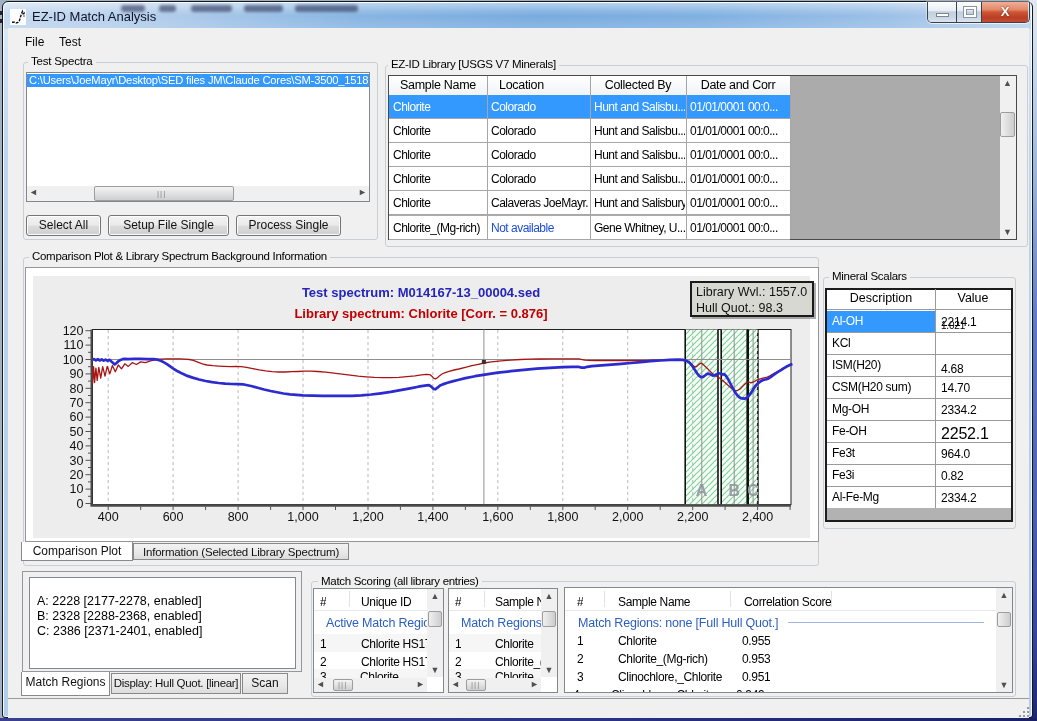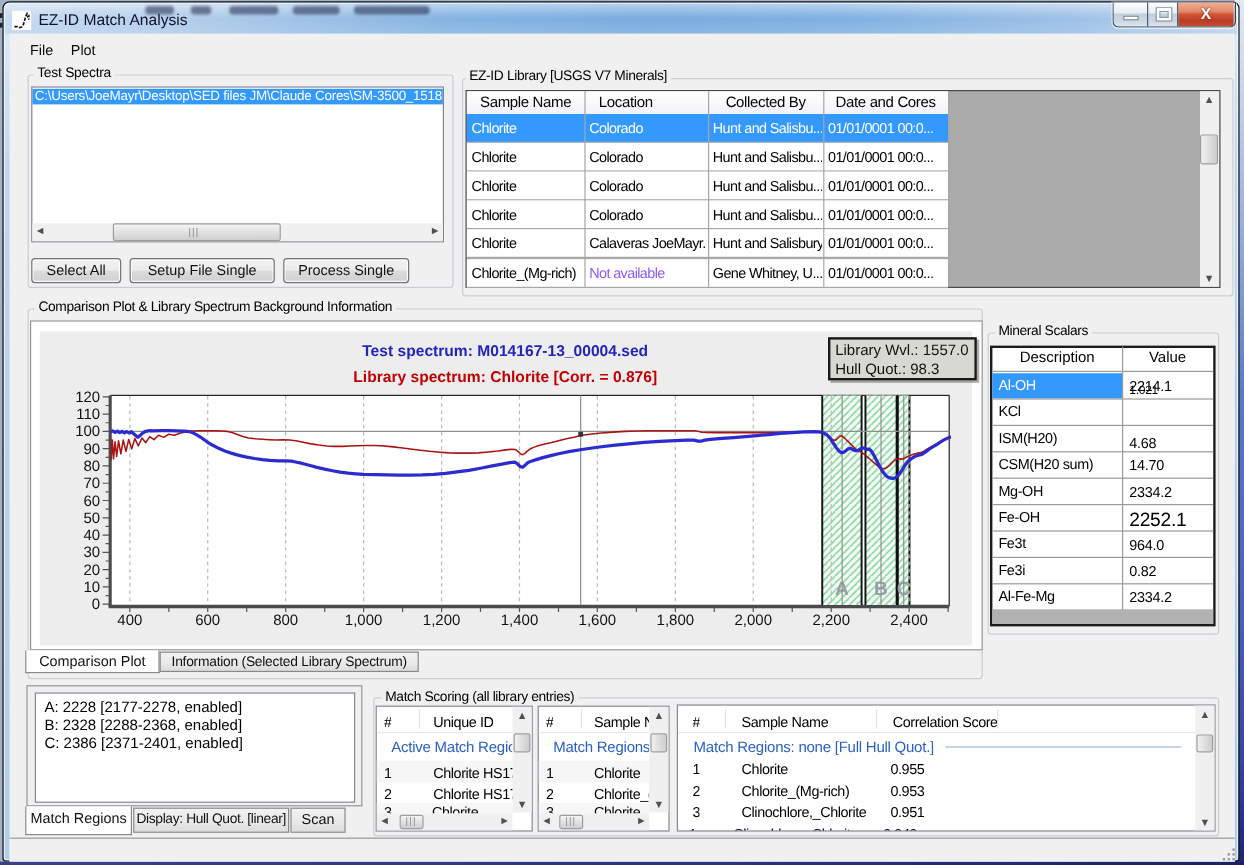--- a/index.html
+++ b/index.html
@@ -75,21 +75,21 @@
       </div>
    <div class="cb glass" id="cb-max">
         <div class="maxbox"></div>
       </div>
    <div class="cb" id="cb-close">
         <div class="xglyph">X</div>
       </div>
  </div>
  <div class="abs" id="client">
   <div class="abs menu" style="left:17px;top:7px">File</div>
-  <div class="abs menu" style="left:51px;top:7px">Plot</div>
+  <div class="abs menu" style="left:51px;top:7px">Test</div>
 
 <div class="abs" style="left:14.5px;top:34px;width:355.5px;height:178px;border:1px solid #c9ced4;border-radius:3px"></div>
 <div class="abs" style="left:20px;top:26.5px;background:#f0f0f0;padding:0 3px;font-size:11.5px;letter-spacing:-0.2px">Test Spectra</div>
 <div class="abs" style="left:376.5px;top:37px;width:643.5px;height:182px;border:1px solid #c9ced4;border-radius:3px"></div>
 <div class="abs" style="left:380px;top:30px;background:#f0f0f0;padding:0 3px;font-size:11.5px;letter-spacing:-0.3px">EZ-ID Library [USGS V7 Minerals]</div>
 <div class="abs" style="left:15px;top:229px;width:796px;height:309px;border:1px solid #c9ced4;border-radius:3px"></div>
 <div class="abs" style="left:21px;top:222px;background:#f0f0f0;padding:0 3px;font-size:11.5px;letter-spacing:-0.3px">Comparison Plot &amp; Library Spectrum Background Information</div>
 <div class="abs" style="left:815px;top:248.5px;width:193px;height:252px;border:1px solid #c9ced4;border-radius:3px"></div>
 <div class="abs" style="left:821px;top:242px;background:#f0f0f0;padding:0 3px;font-size:11.5px;letter-spacing:-0.3px">Mineral Scalars</div>
 <div class="abs" style="left:302.5px;top:553px;width:705.5px;height:116px;border:1px solid #c9ced4;border-radius:3px"></div>
@@ -106,21 +106,21 @@
 
 <div class="btn" style="left:18px;top:187px;width:75px">Select All</div>
 <div class="btn" style="left:100px;top:187px;width:121px">Setup File Single</div>
 <div class="btn" style="left:228px;top:187px;width:105px">Process Single</div>
 
 <div class="abs" style="left:380px;top:47px;width:629px;height:165px;border:1px solid #4a4a4a;background:#ababab"></div>
 <div class="abs" style="left:381px;top:48px;width:401px;height:18.5px;background:linear-gradient(#ffffff,#f2f3f5)"></div>
 <div class="cell" style="left:381px;top:50px;width:98px;text-align:center;font-size:12.5px;letter-spacing:-0.3px">Sample Name</div>
 <div class="cell" style="left:479px;top:50px;width:103px;text-align:left;padding-left:12px;font-size:12.5px;letter-spacing:-0.3px">Location</div>
 <div class="cell" style="left:582px;top:50px;width:96px;text-align:center;font-size:12.5px;letter-spacing:-0.3px">Collected By</div>
-<div class="cell" style="left:678px;top:50px;width:104px;text-align:center;font-size:12.5px;letter-spacing:-0.3px">Date and Cores</div>
+<div class="cell" style="left:678px;top:50px;width:104px;text-align:center;font-size:12.5px;letter-spacing:-0.3px">Date and Corr</div>
 <div class="abs" style="left:381px;top:66.5px;width:401px;height:24.2px;background:#3399ff;border-bottom:1px solid #a6a6a6"></div>
 <div class="cell" style="left:385px;top:71.5px;width:93px;font-size:12px;letter-spacing:-0.5px;color:#ffffff">Chlorite</div>
 <div class="cell" style="left:483px;top:71.5px;width:98px;font-size:12px;letter-spacing:-0.5px;color:#ffffff">Colorado</div>
 <div class="cell" style="left:586px;top:71.5px;width:91px;font-size:12px;letter-spacing:-0.5px;color:#ffffff">Hunt and Salisbu...</div>
 <div class="cell" style="left:682px;top:71.5px;width:99px;font-size:12px;letter-spacing:-0.5px;color:#ffffff">01/01/0001 00:0...</div>
 <div class="abs" style="left:381px;top:90.7px;width:401px;height:24.2px;background:#ffffff;border-bottom:1px solid #a6a6a6"></div>
 <div class="cell" style="left:385px;top:95.7px;width:93px;font-size:12px;letter-spacing:-0.5px;color:#000000">Chlorite</div>
 <div class="cell" style="left:483px;top:95.7px;width:98px;font-size:12px;letter-spacing:-0.5px;color:#000000">Colorado</div>
 <div class="cell" style="left:586px;top:95.7px;width:91px;font-size:12px;letter-spacing:-0.5px;color:#000000">Hunt and Salisbu...</div>
 <div class="cell" style="left:682px;top:95.7px;width:99px;font-size:12px;letter-spacing:-0.5px;color:#000000">01/01/0001 00:0...</div>
@@ -134,21 +134,21 @@
 <div class="cell" style="left:483px;top:144.1px;width:98px;font-size:12px;letter-spacing:-0.5px;color:#000000">Colorado</div>
 <div class="cell" style="left:586px;top:144.1px;width:91px;font-size:12px;letter-spacing:-0.5px;color:#000000">Hunt and Salisbu...</div>
 <div class="cell" style="left:682px;top:144.1px;width:99px;font-size:12px;letter-spacing:-0.5px;color:#000000">01/01/0001 00:0...</div>
 <div class="abs" style="left:381px;top:163.3px;width:401px;height:24.2px;background:#ffffff;border-bottom:1px solid #a6a6a6"></div>
 <div class="cell" style="left:385px;top:168.3px;width:93px;font-size:12px;letter-spacing:-0.5px;color:#000000">Chlorite</div>
 <div class="cell" style="left:483px;top:168.3px;width:98px;font-size:12px;letter-spacing:-0.5px;color:#000000">Calaveras JoeMayr...</div>
 <div class="cell" style="left:586px;top:168.3px;width:91px;font-size:12px;letter-spacing:-0.5px;color:#000000">Hunt and Salisbury</div>
 <div class="cell" style="left:682px;top:168.3px;width:99px;font-size:12px;letter-spacing:-0.5px;color:#000000">01/01/0001 00:0...</div>
 <div class="abs" style="left:381px;top:187.5px;width:401px;height:24.2px;background:#ffffff;border-bottom:1px solid #a6a6a6"></div>
 <div class="cell" style="left:385px;top:192.5px;width:93px;font-size:12px;letter-spacing:-0.5px;color:#000000">Chlorite_(Mg-rich)</div>
-<div class="cell" style="left:483px;top:192.5px;width:98px;font-size:12px;letter-spacing:-0.5px;color:#8b5cf6">Not available</div>
+<div class="cell" style="left:483px;top:192.5px;width:98px;font-size:12px;letter-spacing:-0.5px;color:#1d4ed8">Not available</div>
 <div class="cell" style="left:586px;top:192.5px;width:91px;font-size:12px;letter-spacing:-0.5px;color:#000000">Gene Whitney, U...</div>
 <div class="cell" style="left:682px;top:192.5px;width:99px;font-size:12px;letter-spacing:-0.5px;color:#000000">01/01/0001 00:0...</div>
 <div class="abs" style="left:479px;top:48px;width:1px;height:163px;background:#a6a6a6"></div>
 <div class="abs" style="left:582px;top:48px;width:1px;height:163px;background:#a6a6a6"></div>
 <div class="abs" style="left:678px;top:48px;width:1px;height:163px;background:#a6a6a6"></div>
 <div class="abs" style="left:782px;top:48px;width:1px;height:163px;background:#a6a6a6"></div>
 <div class="abs sb" style="left:991.5px;top:48px;width:16.5px;height:163px">
   <div class="arr" style="left:0;width:16px;top:2px;font-size:9px">▲</div>
   <div class="arr" style="left:0;width:16px;bottom:2px;font-size:9px">▼</div>
   <div class="sbthumb" style="left:0.5px;top:36px;width:15px;height:25px"></div>
@@ -304,21 +304,21 @@
 <div class="abs" style="left:819px;top:436px;width:184px;height:1px;background:#9a9a9a"></div>
 <div class="cell" style="left:824px;top:440px;width:100px;font-size:12px;letter-spacing:-0.35px;letter-spacing:-0.3px;color:#000">Fe3i</div>
 <div class="cell" style="left:933px;top:441px;width:68px;font-size:12px;letter-spacing:-0.35px;letter-spacing:-0.2px">0.82</div>
 <div class="abs" style="left:819px;top:458px;width:184px;height:1px;background:#9a9a9a"></div>
 <div class="cell" style="left:824px;top:462px;width:100px;font-size:12px;letter-spacing:-0.35px;letter-spacing:-0.3px;color:#000">Al-Fe-Mg</div>
 <div class="cell" style="left:933px;top:463px;width:68px;font-size:12px;letter-spacing:-0.35px;letter-spacing:-0.2px">2334.2</div>
 <div class="abs" style="left:819px;top:480px;width:184px;height:1px;background:#9a9a9a"></div>
 <div class="abs" style="left:819px;top:480px;width:184px;height:12px;background:#b2b2b2"></div>
 
 <div class="abs" style="left:14px;top:543px;width:280px;height:101px;border:1px solid #949699"></div>
-<div class="abs sunken" style="left:21px;top:549px;width:267px;height:92px;font-size:12.5px;line-height:14.9px;padding:4px 0 0 7px">A: 2228 [2177-2278, enabled]<br>B: 2328 [2288-2368, enabled]<br>C: 2386 [2371-2401, enabled]</div>
+<div class="abs sunken" style="left:21px;top:549px;width:267px;height:92px;font-size:12.5px;line-height:14.9px;padding:16px 0 0 7px">A: 2228 [2177-2278, enabled]<br>B: 2328 [2288-2368, enabled]<br>C: 2386 [2371-2401, enabled]</div>
 <div class="tab active" style="left:13px;top:644px;width:89px;height:24px;line-height:20px;background:#fff;font-size:12px">Match Regions</div>
 <div class="tab" style="left:103px;top:645px;width:130px;height:21px;line-height:19px;font-size:11.5px;letter-spacing:-0.3px">Display: Hull Quot. [linear]</div>
 <div class="tab" style="left:234px;top:645px;width:46px;height:21px;line-height:19px;font-size:12px">Scan</div>
 
 <div class="abs" style="left:305px;top:560px;width:131px;height:105px;border:1px solid #828790;background:#fff;overflow:hidden"></div>
 <div class="cell" style="left:312px;top:567px;font-size:12px;letter-spacing:-0.35px">#</div>
 <div class="cell" style="left:353px;top:567px;font-size:12px;letter-spacing:-0.35px">Unique ID</div>
 <div class="abs" style="left:341px;top:563px;width:1px;height:16px;background:#e2e2e2"></div>
 <div class="abs" style="left:306px;top:582px;width:113px;height:1px;background:#e8e8e8"></div>
 <div class="cell bluehdr" style="left:318px;top:588px;width:101px;font-size:12.5px;letter-spacing:-0.2px">Active Match Regio</div>

